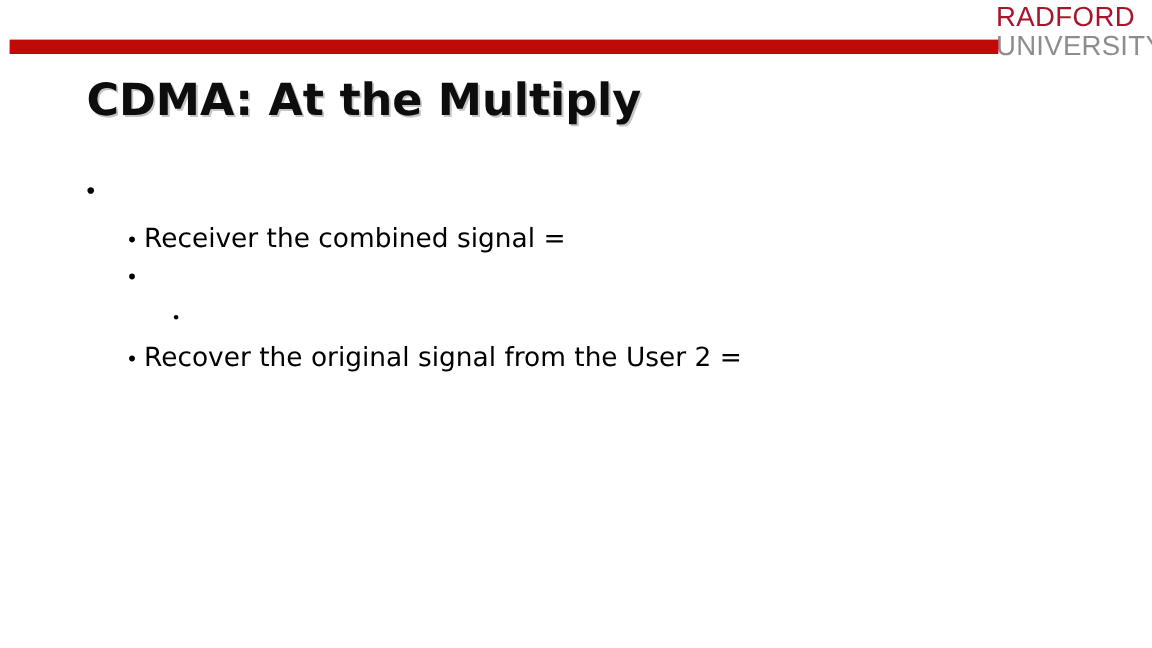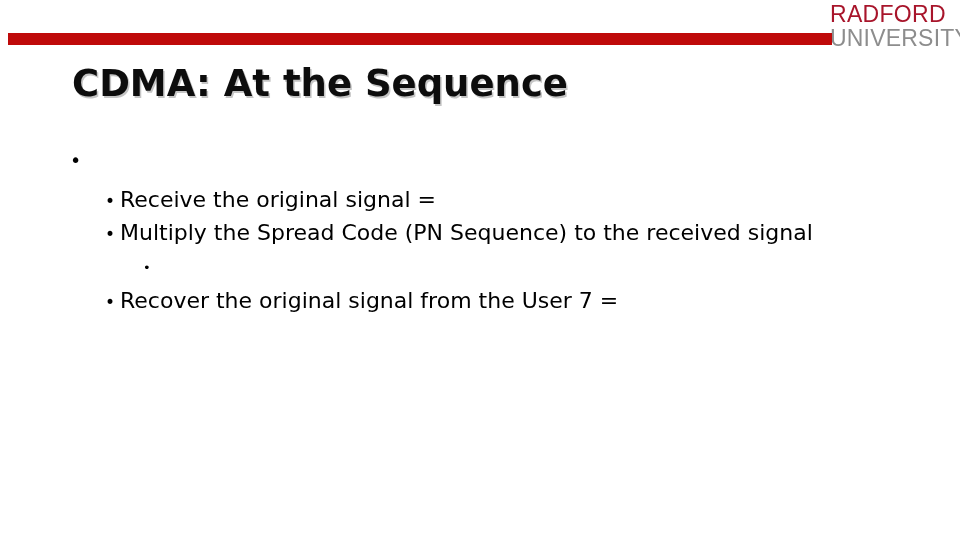--- a/index.html
+++ b/index.html
@@ -128,45 +128,44 @@
 
 <div class="slide">
 
   <div class="brand-logo">
     <span class="brand-radford">RADFORD</span>
     <span class="brand-university">UNIVERSITY</span>
   </div>
 
   <div class="header-bar"></div>
 
-  <div class="slide-title">CDMA: At the Sequence</div>
+  <div class="slide-title">CDMA: At the Multiply</div>
 
   <div class="body-content">
 
     <div class="bullet-row lvl1">
       <span class="bullet-mark">•</span>
     </div>
 
     <div class="bullet-row lvl2">
       <span class="bullet-mark">•</span>
-      <span class="bullet-text">Receive the original signal =</span>
+      <span class="bullet-text">Receiver the combined signal =</span>
     </div>
 
     <div class="bullet-row lvl2">
       <span class="bullet-mark">•</span>
-      <span class="bullet-text">Multiply the Spread Code (PN Sequence) to the received signal</span>
     </div>
 
     <div class="spacer-2"></div>
 
     <div class="bullet-row lvl3">
       <span class="bullet-mark">•</span>
     </div>
 
     <div class="spacer-2"></div>
 
     <div class="bullet-row lvl2">
       <span class="bullet-mark">•</span>
-      <span class="bullet-text">Recover the original signal from the User 7 =</span>
+      <span class="bullet-text">Recover the original signal from the User 2 =</span>
     </div>
 
   </div>
 </div>
 
 </body></html>

